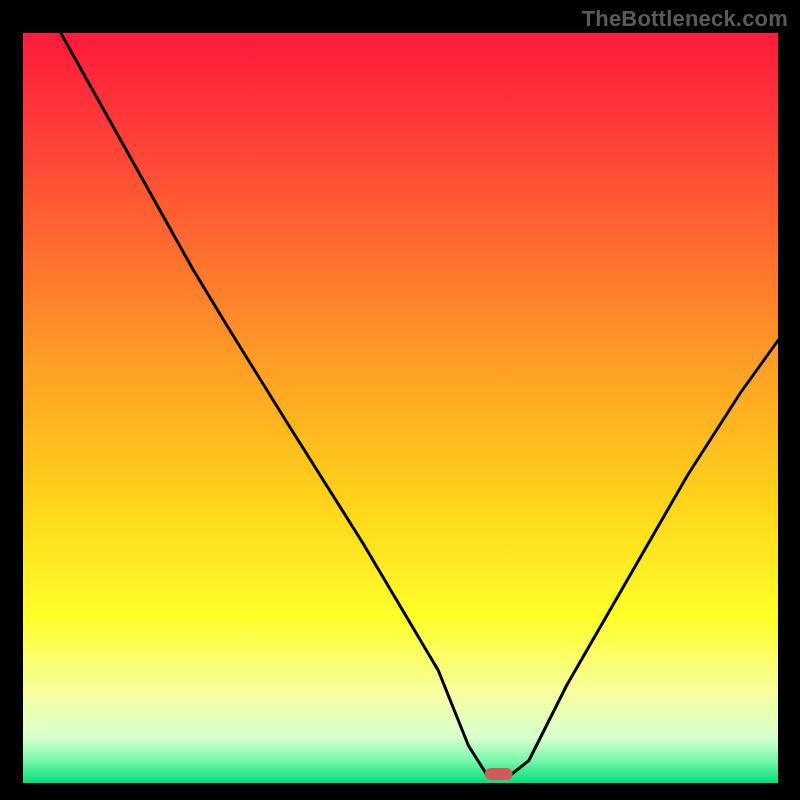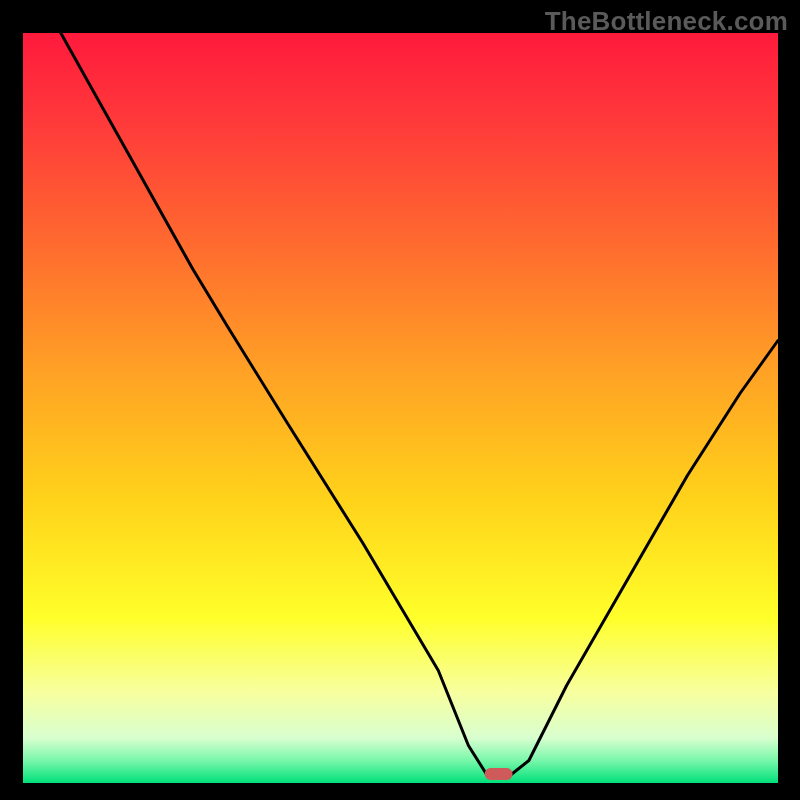--- a/index.html
+++ b/index.html
@@ -14,21 +14,21 @@
   .frame {
     position: relative;
     width: 800px;
     height: 800px;
     background: #000;
   }
   .watermark {
     position: absolute;
     top: 6px;
     right: 12px;
-    font-size: 26px;
+    font-size: 22px;
     font-weight: 600;
     color: #5a5a5a;
     letter-spacing: 0.2px;
     z-index: 20;
   }
   svg.plot {
     position: absolute;
     top: 0;
     left: 0;
     z-index: 5;

